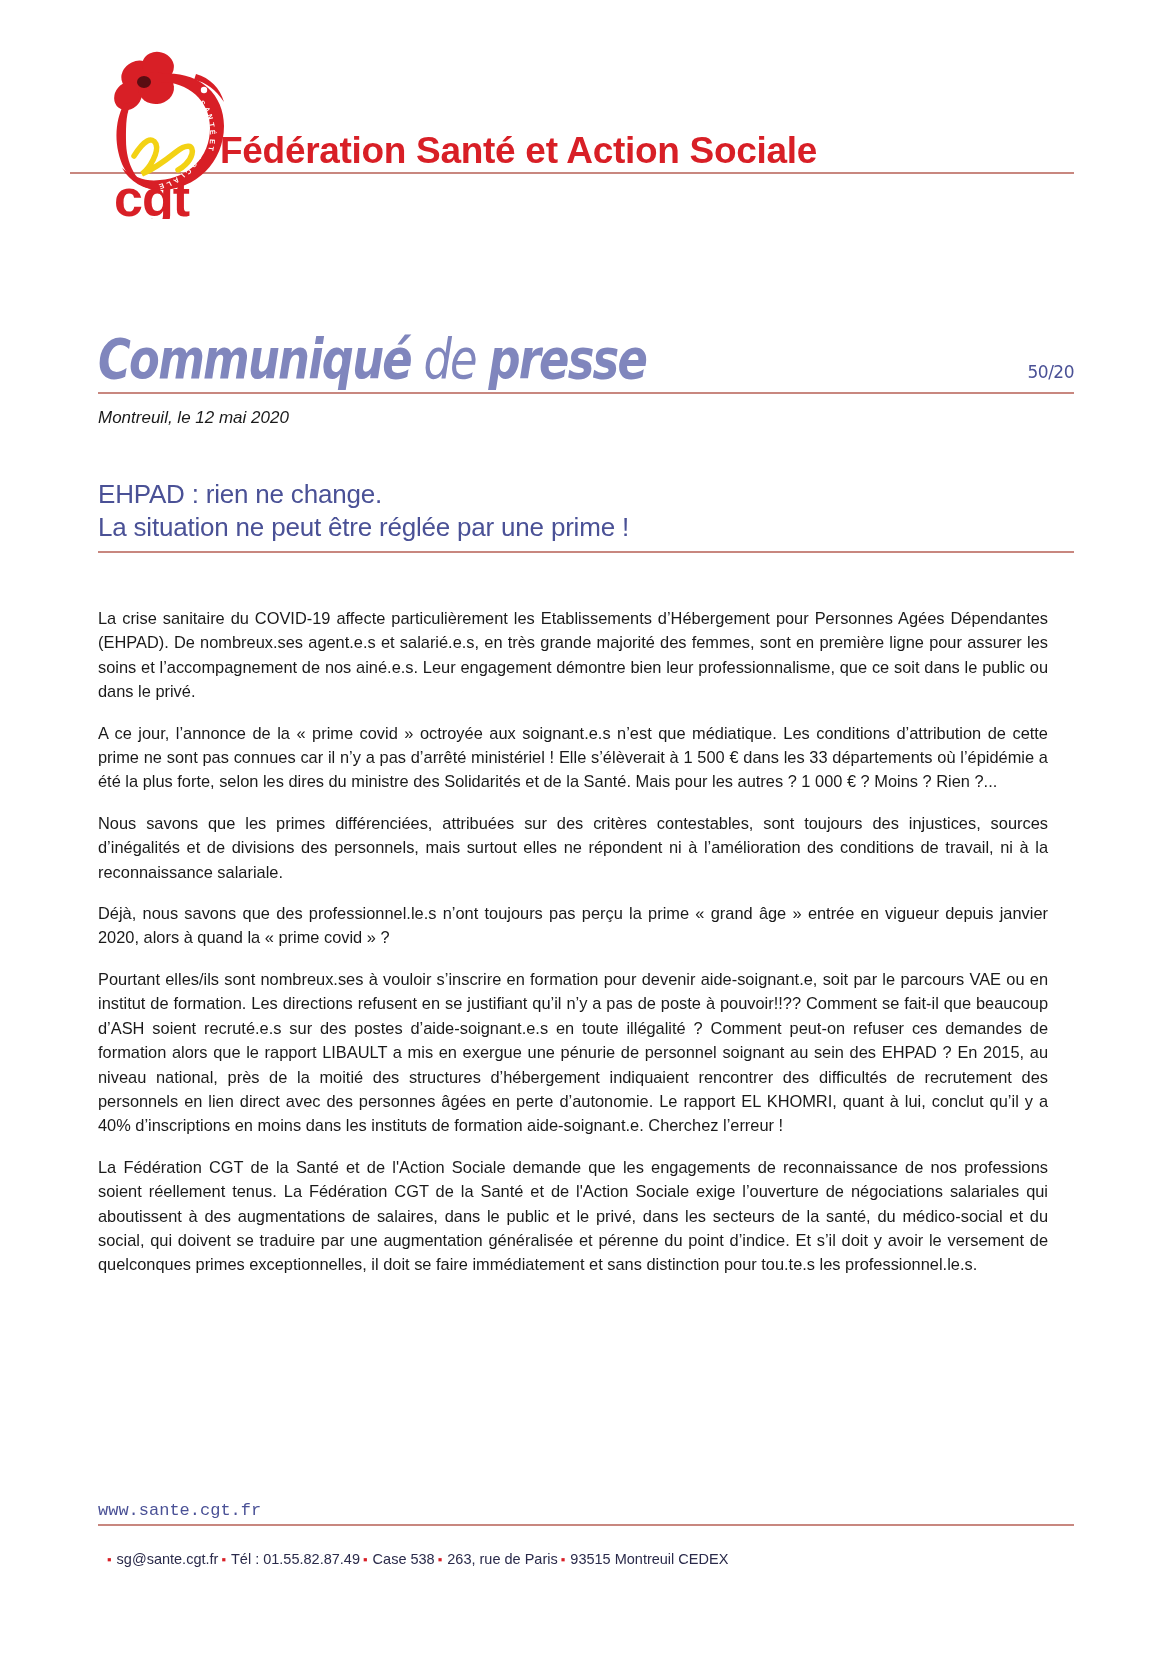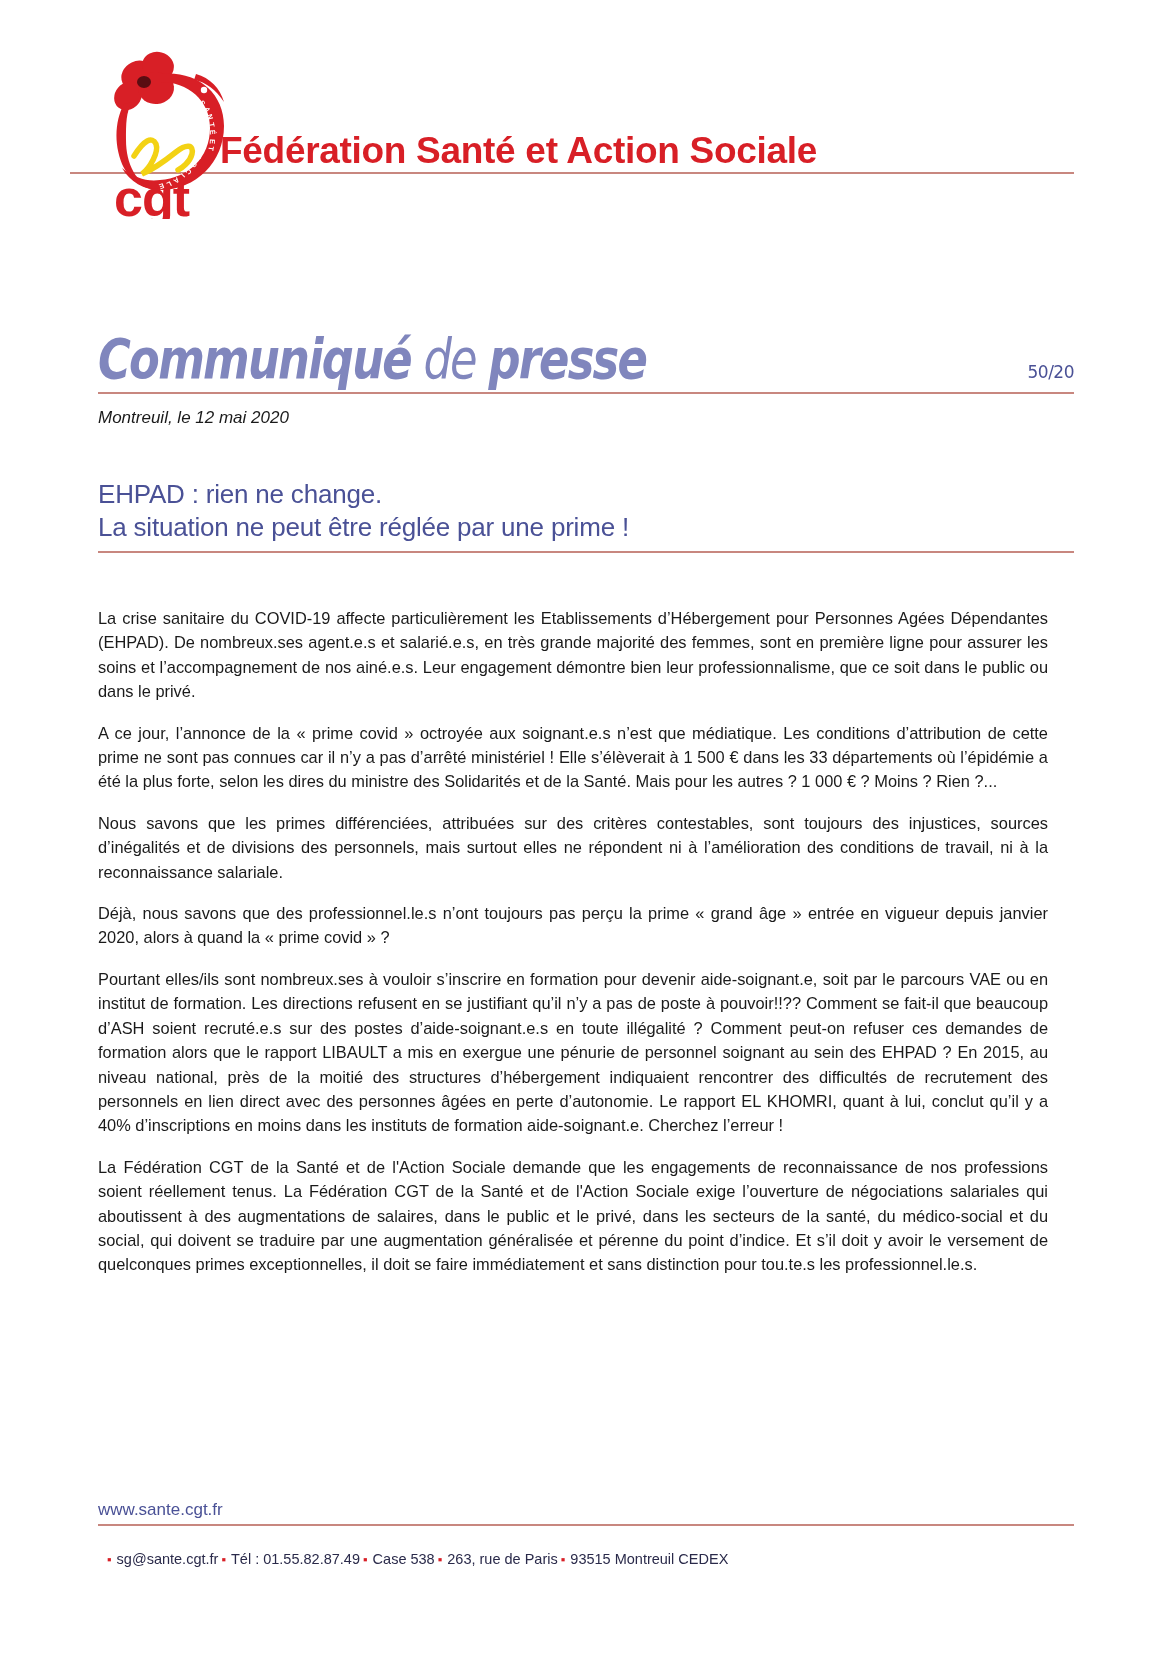--- a/index.html
+++ b/index.html
@@ -155,20 +155,21 @@
   .footer {
     position: absolute;
     left: 98px;
     right: 96px;
     bottom: 88px;
   }
   .footer-url {
     font-size: 17px;
     color: #4a5196;
     padding-bottom: 4px;
+    font-family: Liberation Mono, monospace;
   }
   .footer-rule {
     height: 2px;
     background: #c8877f;
     margin-bottom: 7px;
   }
   .footer-contact {
     font-size: 14.5px;
     color: #2a2a4a;
     padding-left: 6px;

